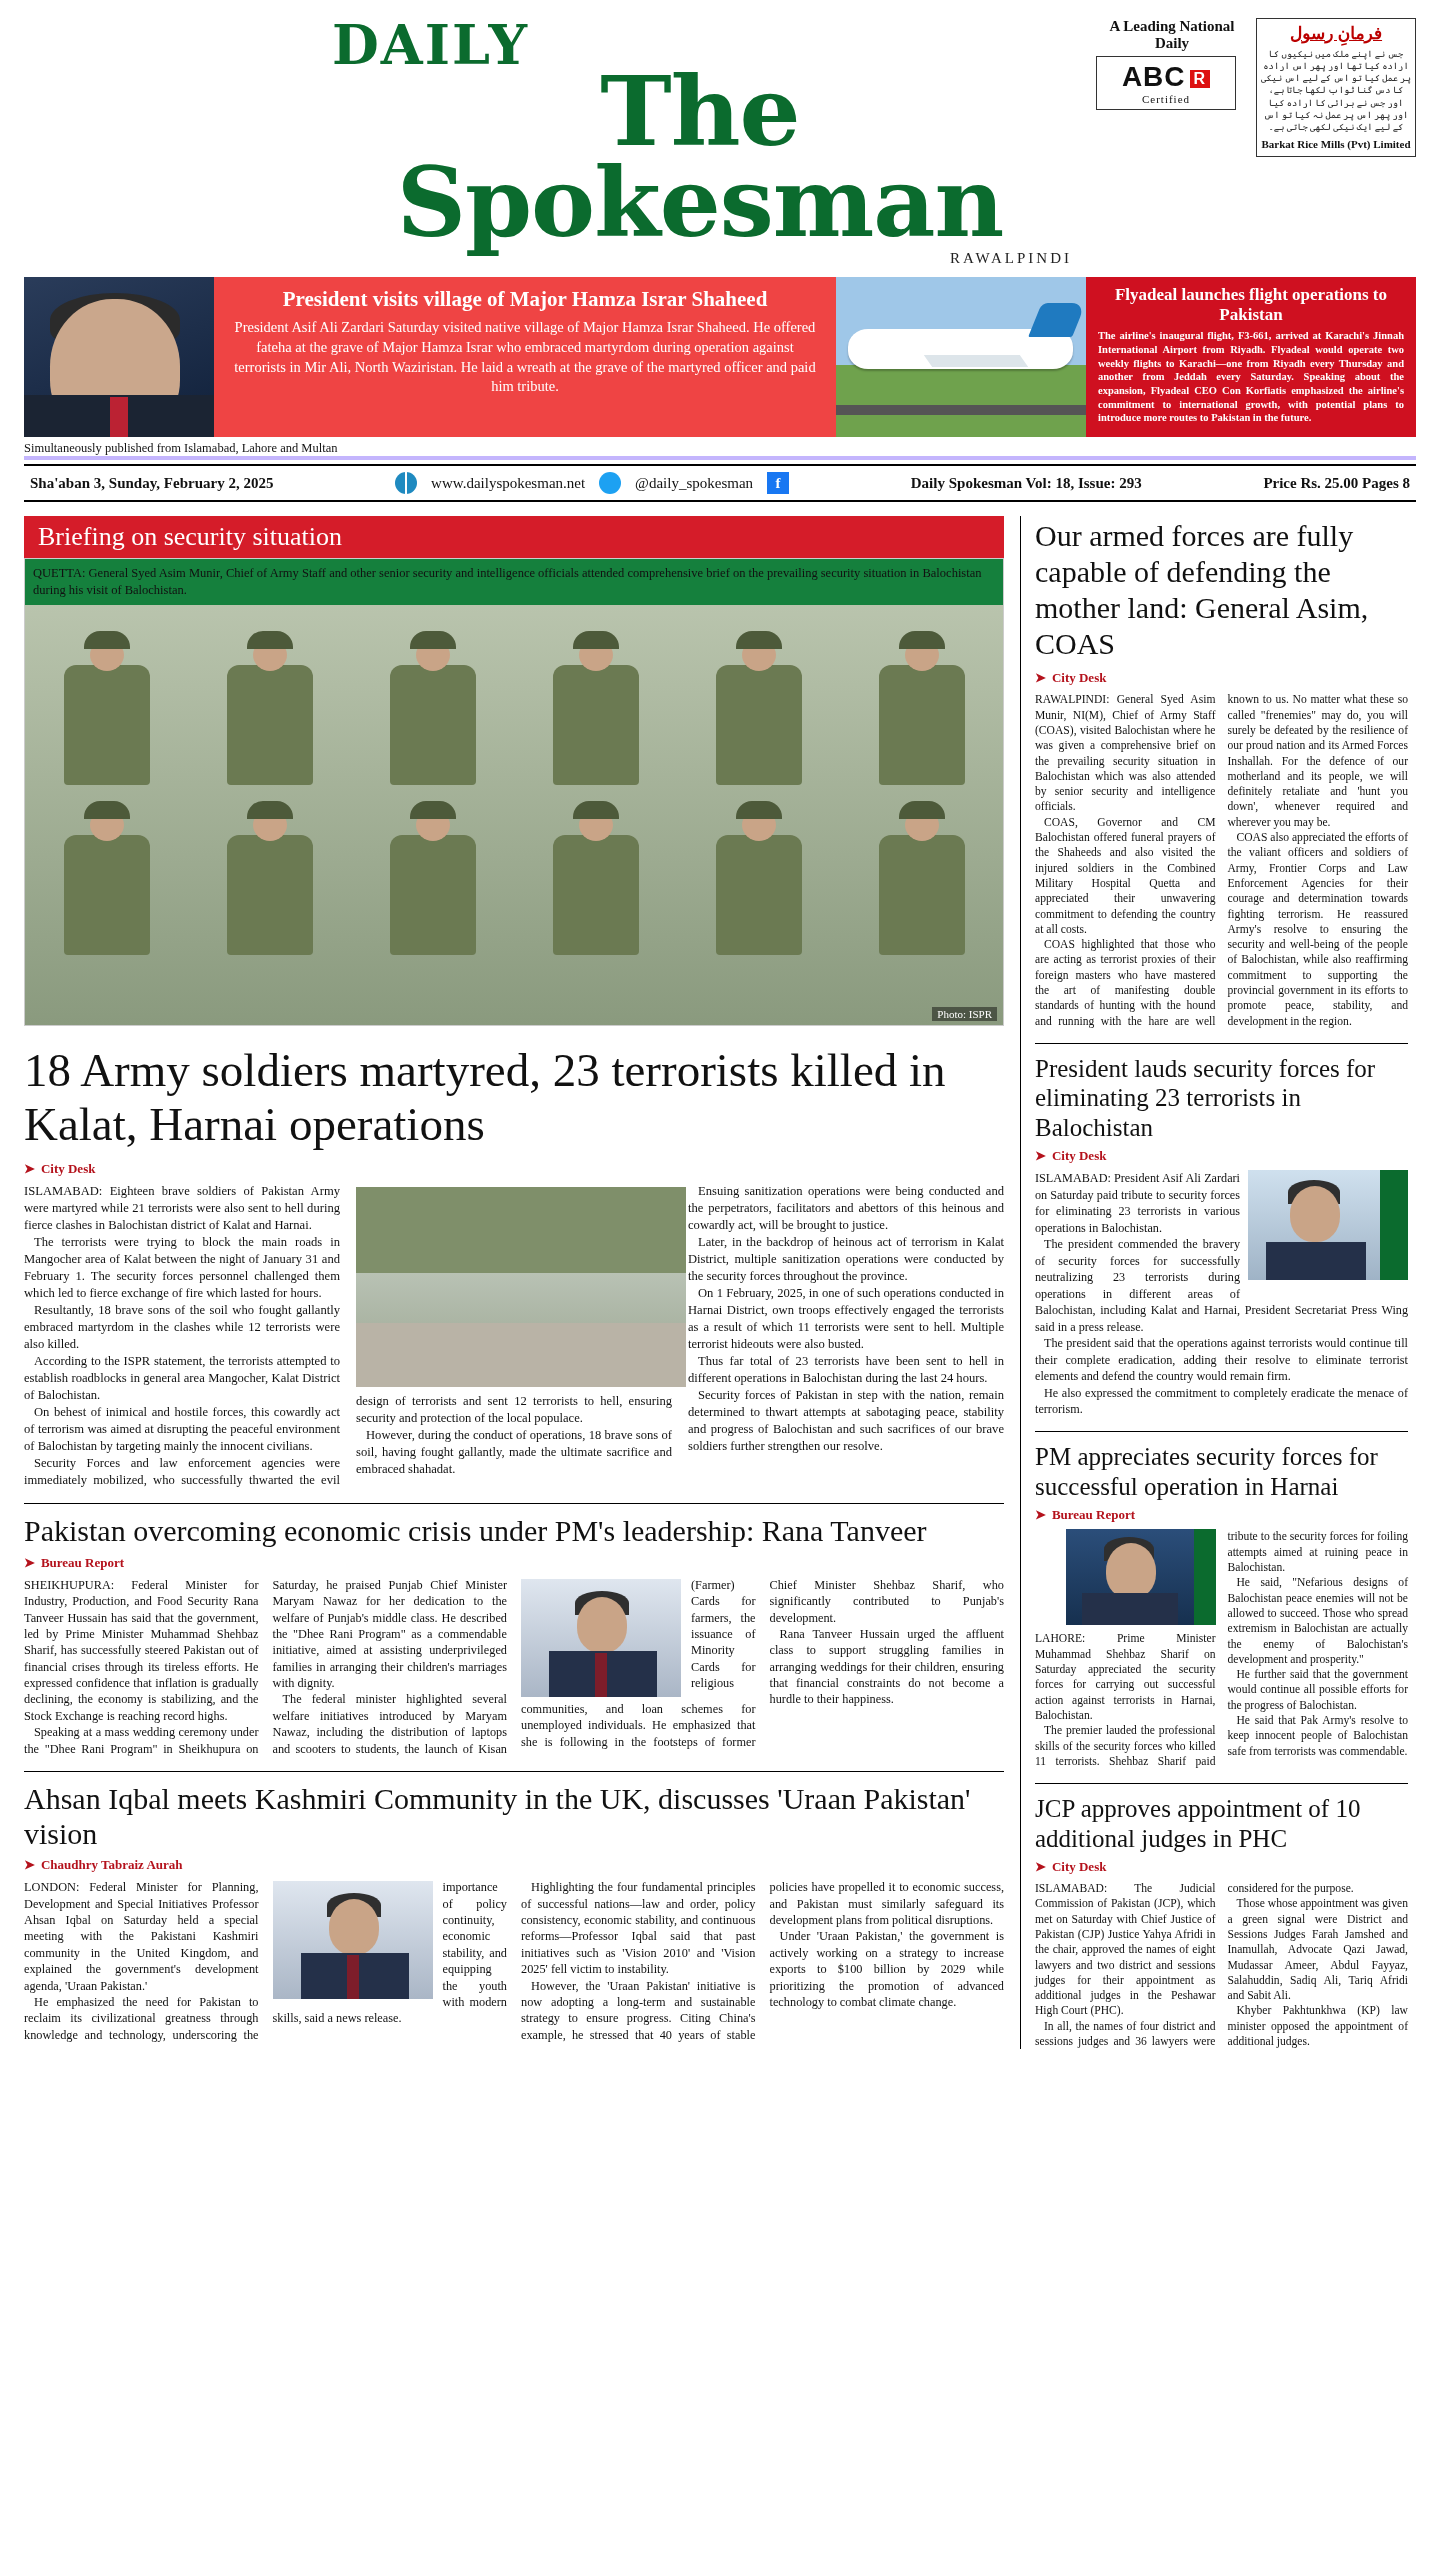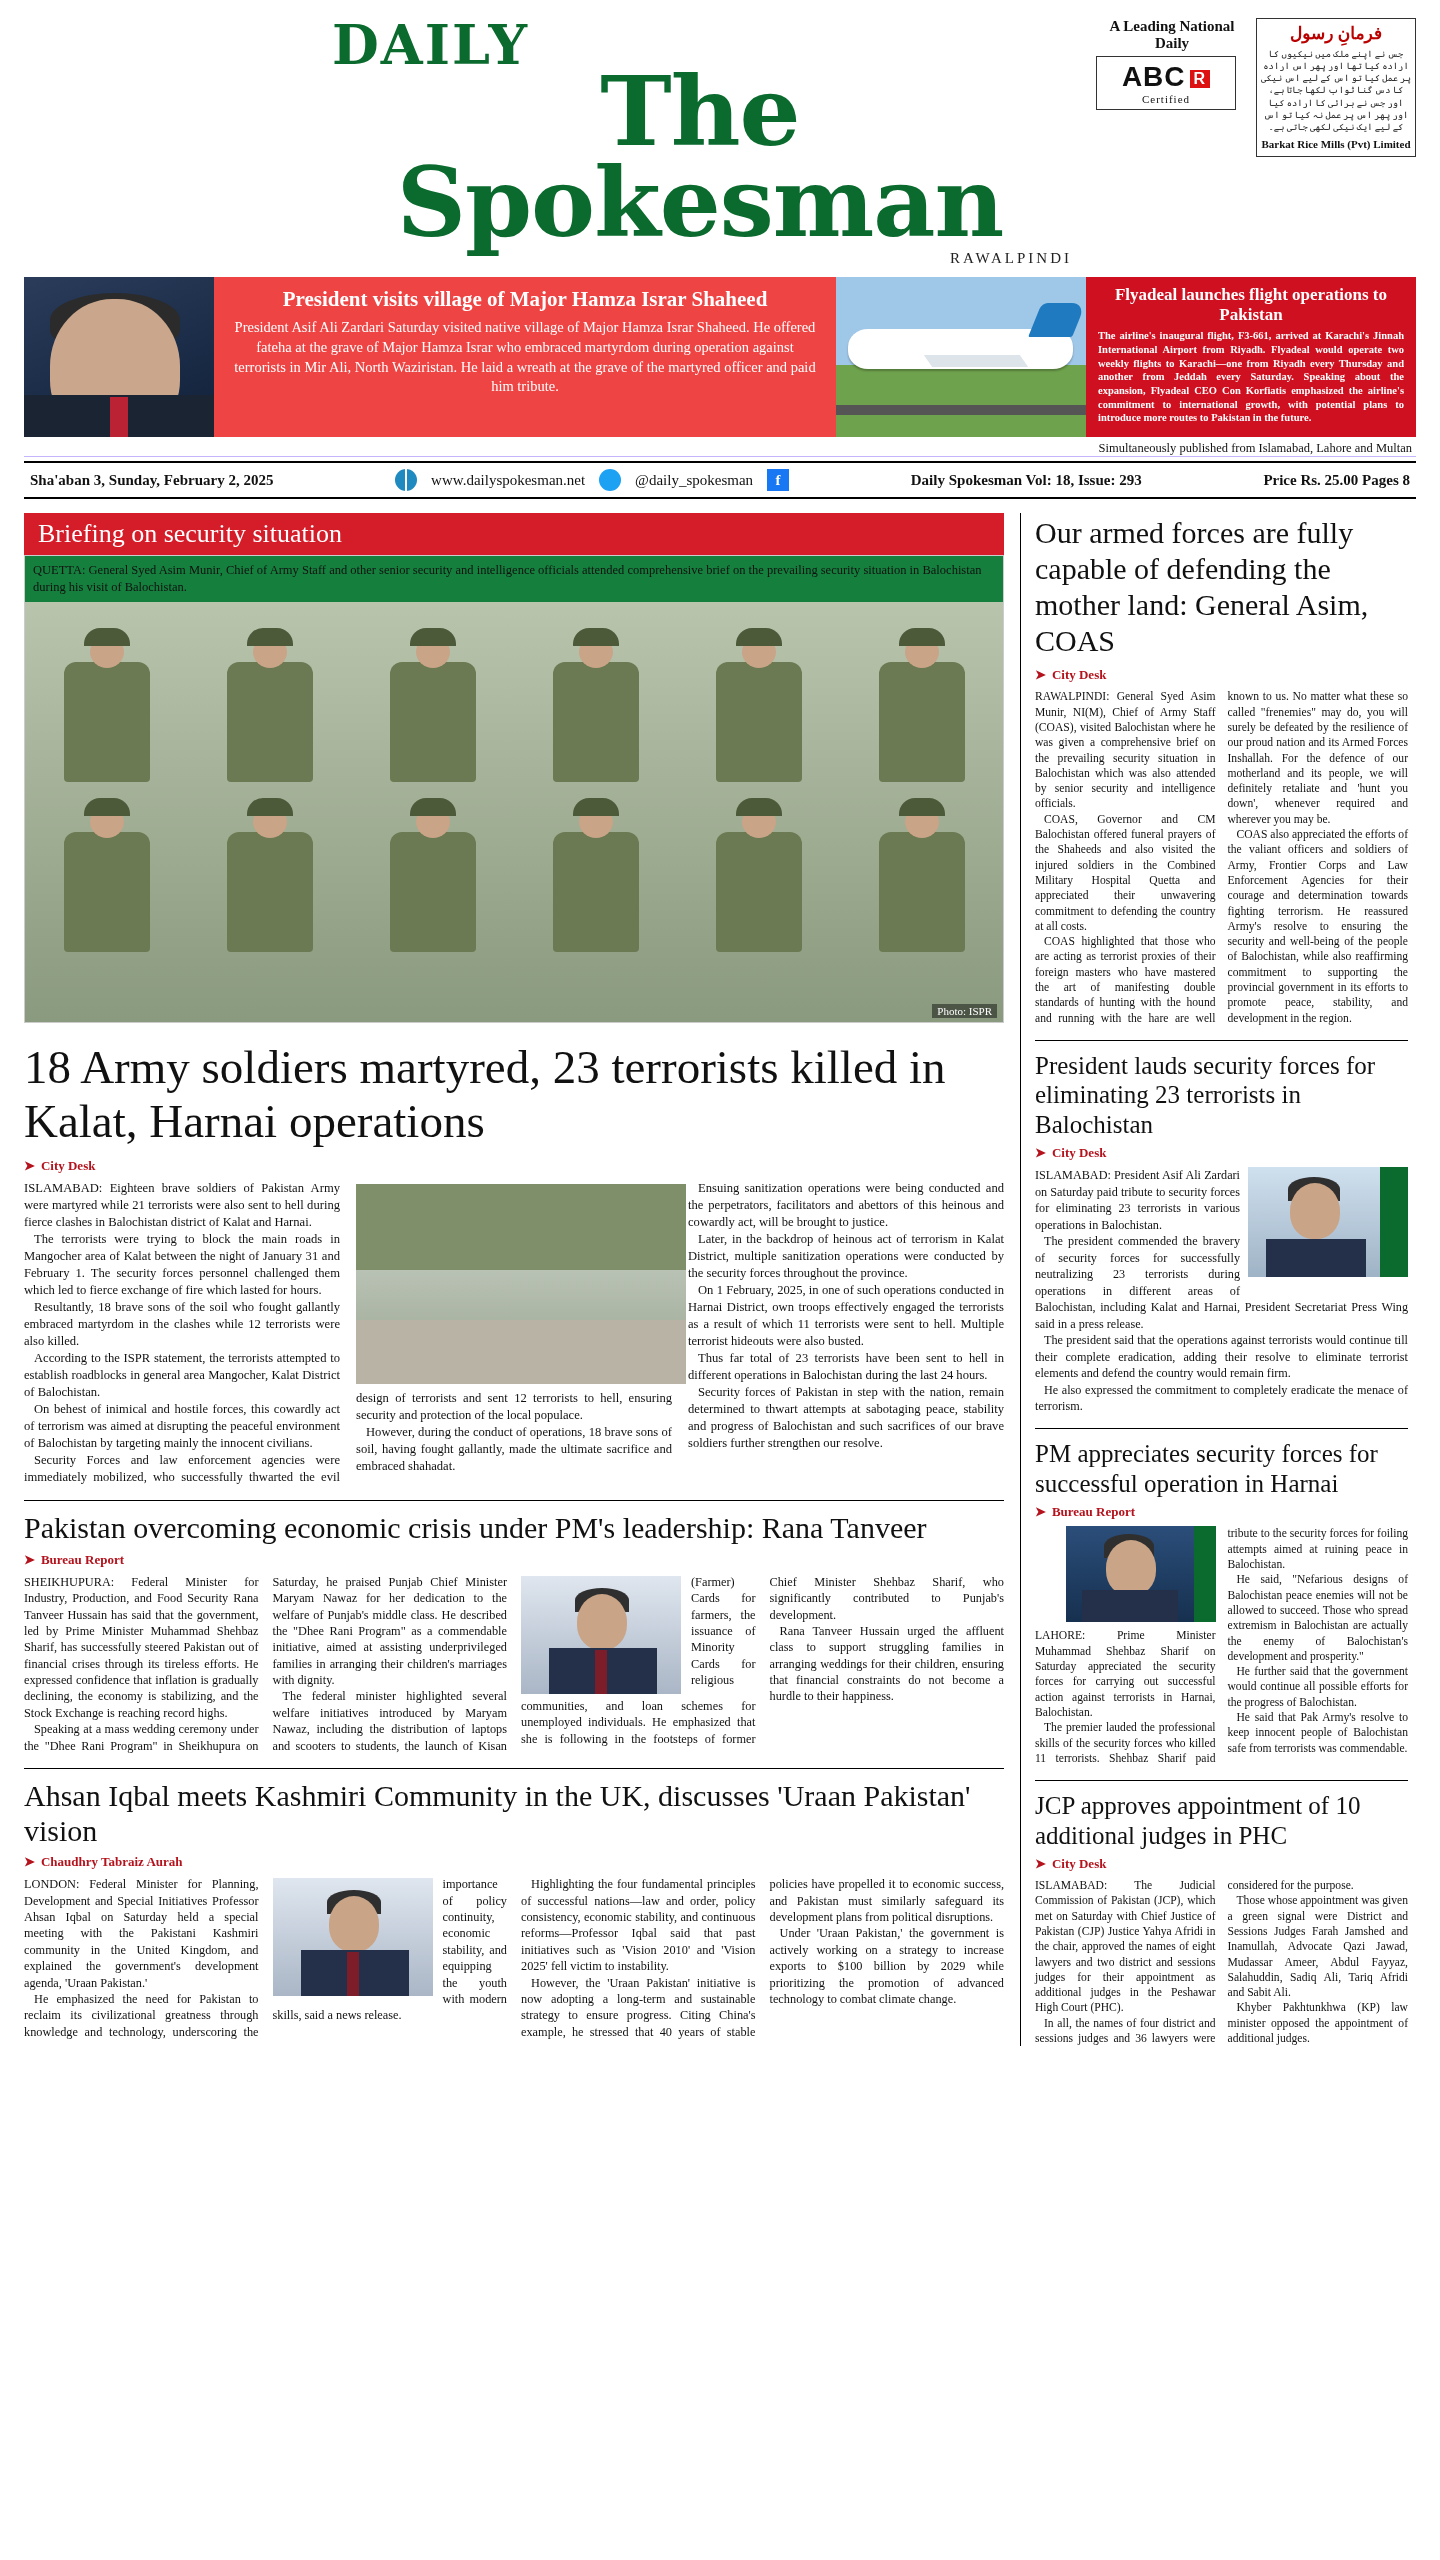--- a/index.html
+++ b/index.html
@@ -33,21 +33,21 @@
   }
   .rawalpindi { text-align:right; font-size:15px; letter-spacing:3px; color:#222; margin-top:2px; padding-right:14px; }
 
   .leading { font-size:15px; font-weight:bold; text-align:center; font-family:"Liberation Serif",serif; }
   .abc-box { border:1px solid #333; padding:4px 8px; margin-top:4px; text-align:center; width:140px; }
   .abc-big { font-family:"Liberation Sans",sans-serif; font-weight:bold; font-size:28px; letter-spacing:1px; }
   .abc-small { font-size:11px; letter-spacing:1px; }
   .abc-r { display:inline-block; background:#d11; color:#fff; font-weight:bold; font-size:16px; padding:0 4px; margin-left:4px; vertical-align:middle;}
 
   .urdu-box { border:1px solid #333; width:160px; padding:4px; text-align:center; font-size:10px; line-height:1.35; direction:rtl; }
-  .urdu-title { color:#b00; font-weight:bold; font-size:17px; margin-bottom:2px; }
+  .urdu-title { color:#b00; font-weight:bold; font-size:17px; margin-bottom:2px;text-decoration:underline; }
   .urdu-body { color:#333; font-size:9px; }
   .urdu-foot { font-weight:bold; font-size:11px; margin-top:4px; color:#111; }
 
   
   .banner { display:flex; height:160px; margin-top:10px; }
   .b-photo { width:190px; background:linear-gradient(160deg,#2a3c5a,#10203a); position:relative; overflow:hidden; }
   .b-photo .face { position:absolute; left:26px; top:22px; width:130px; height:140px; background:#caa78c; border-radius:48% 48% 42% 42%; }
   .b-photo .hair { position:absolute; left:26px; top:16px; width:130px; height:54px; background:#2b2b2b; border-radius:50% 50% 30% 30%; }
   .b-photo .suit { position:absolute; left:0px; top:118px; width:190px; height:60px; background:#1b2433; }
   .b-photo .tie { position:absolute; left:86px; top:120px; width:18px; height:50px; background:#b23; }
@@ -59,21 +59,21 @@
   .b-img2 { width:250px; background:linear-gradient(#9fc7e8 55%, #6fa24d 55%); position:relative; overflow:hidden; }
   .plane { position:absolute; left:12px; top:52px; width:225px; height:40px; background:#fff; border-radius:20px/18px; box-shadow:0 2px 2px rgba(0,0,0,.25); }
   .plane:after { content:""; position:absolute; right:-6px; top:-26px; width:44px; height:34px; background:#1f7ac0; border-radius:6px 14px 2px 2px; transform:skewX(-22deg); }
   .plane-wing { position:absolute; left:92px; top:78px; width:96px; height:12px; background:#dde5ea; transform:skewX(35deg); }
   .runway { position:absolute; left:0; top:128px; width:250px; height:10px; background:#555; }
 
   .b-red { width:330px; background:#cf1020; color:#fff; padding:8px 12px; }
   .b-red h3 { margin:0 0 4px 0; font-size:17px; text-align:center; font-family:"Liberation Serif",serif; }
   .b-red p { margin:0; font-size:10.5px; line-height:1.3; text-align:justify; font-weight:bold; }
 
-  .simul { text-align:right; font-size:12.5px; padding:4px 4px 0 0; border-bottom:1px solid #c4b5fd; }
+  .simul { text-align:left; font-size:12.5px; padding:4px 4px 0 0; border-bottom:4px solid #c4b5fd; }
 
   
   .infobar { display:flex; align-items:center; gap:14px; border-top:2px solid #000; border-bottom:2px solid #000; padding:6px 6px; margin-top:4px; font-size:15px; }
   .infobar .date { font-weight:bold; flex:0 0 auto; }
   .glob { width:22px; height:22px; border-radius:50%; background:#1f8ac0; display:inline-block; position:relative; }
   .glob:after{content:"";position:absolute;left:10px;top:0;width:2px;height:22px;background:#fff;}
   .tw { width:22px;height:22px;border-radius:50%;background:#1da1f2;display:inline-block;}
   .fb { width:22px;height:22px;background:#1877f2;color:#fff;display:inline-flex;align-items:center;justify-content:center;font-weight:bold;font-family:"Liberation Serif",serif;}
   .infobar .grow { flex:1; }
   .infobar .vol { font-weight:bold; }

